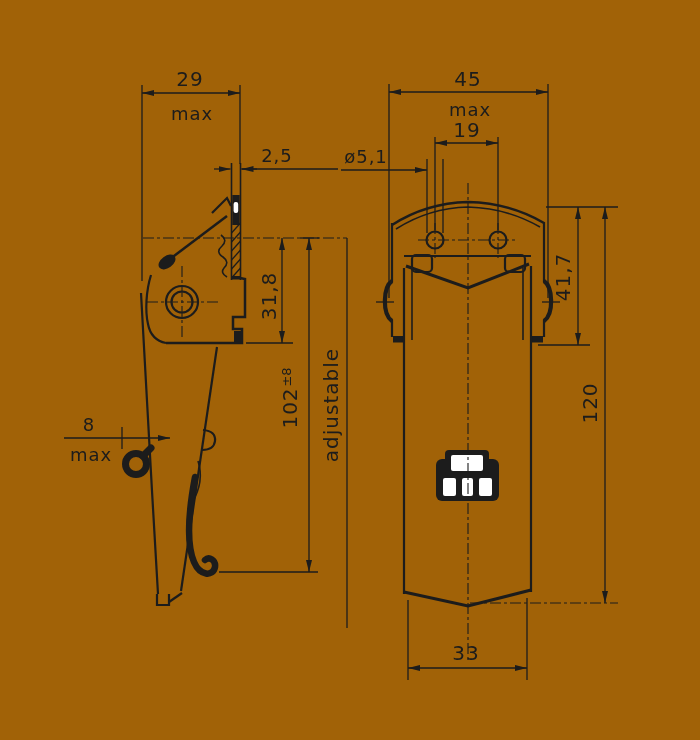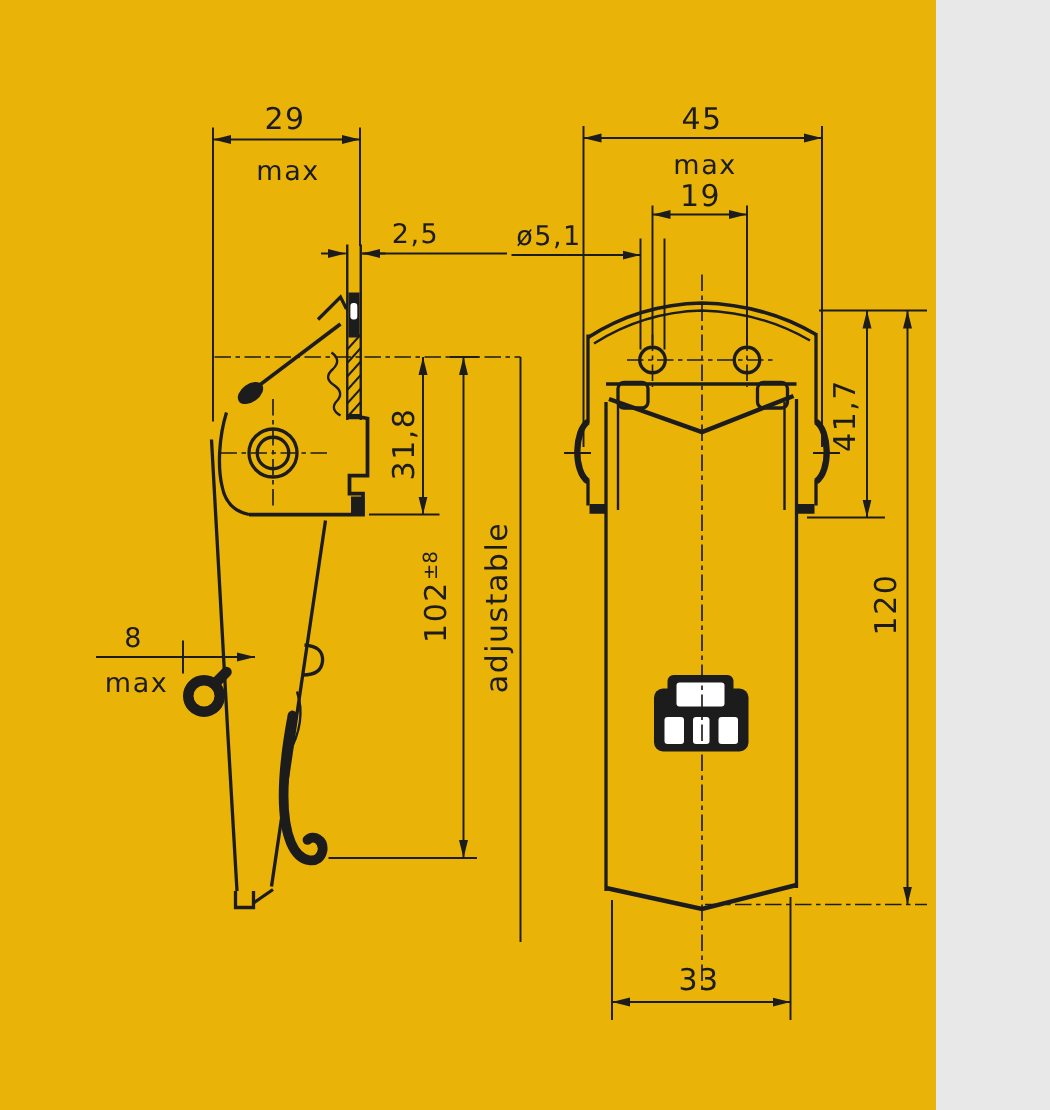--- a/index.html
+++ b/index.html
@@ -1,16 +1,16 @@
 <!DOCTYPE html>
 <html><head>
 <meta charset="utf-8">
 <style>
   html,body { margin:0; padding:0; background:#e8e8e8; }
-  .sheet { position:relative; width:624px; height:740px; background:#eab308; overflow:hidden; }
+  .sheet { position:relative; width:700px; height:740px; background:#a16207; overflow:hidden; }
   svg { display:block; }
   svg text { font-family:"DejaVu Sans", sans-serif; fill:#1c1c1c; text-anchor:middle; }
   .t20 { font-size:20px; letter-spacing:1px; }
   .t18 { font-size:18px; letter-spacing:1px; }
   .t13 { font-size:13px; }
   .ln  { stroke:#1c1c1c; fill:none; stroke-width:1.3; }
   .ln16{ stroke:#1c1c1c; fill:none; stroke-width:1.6; }
   .cl  { stroke:#1c1c1c; fill:none; stroke-width:1.1; stroke-dasharray:11 3 3 3; }
   .o   { stroke:#1c1c1c; fill:none; stroke-width:2.2; }
   .o25 { stroke:#1c1c1c; fill:none; stroke-width:2.5; }

